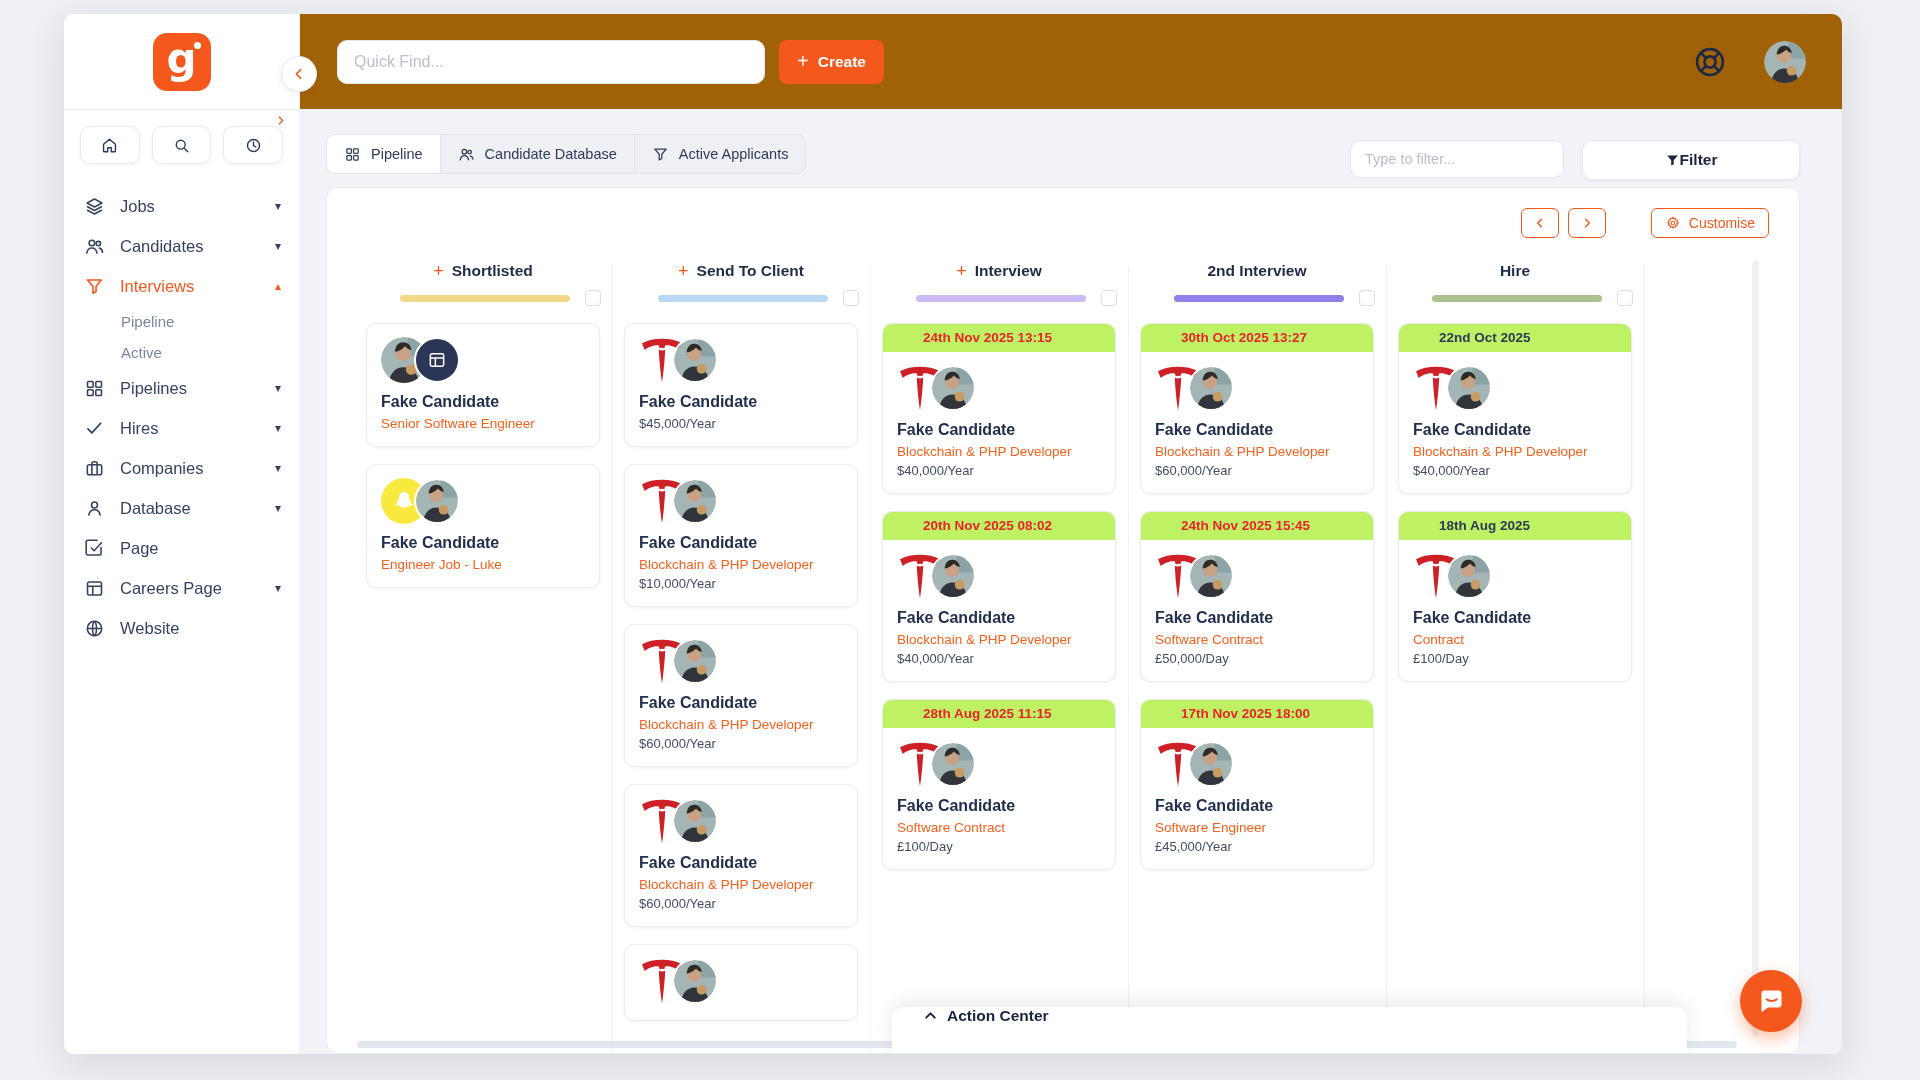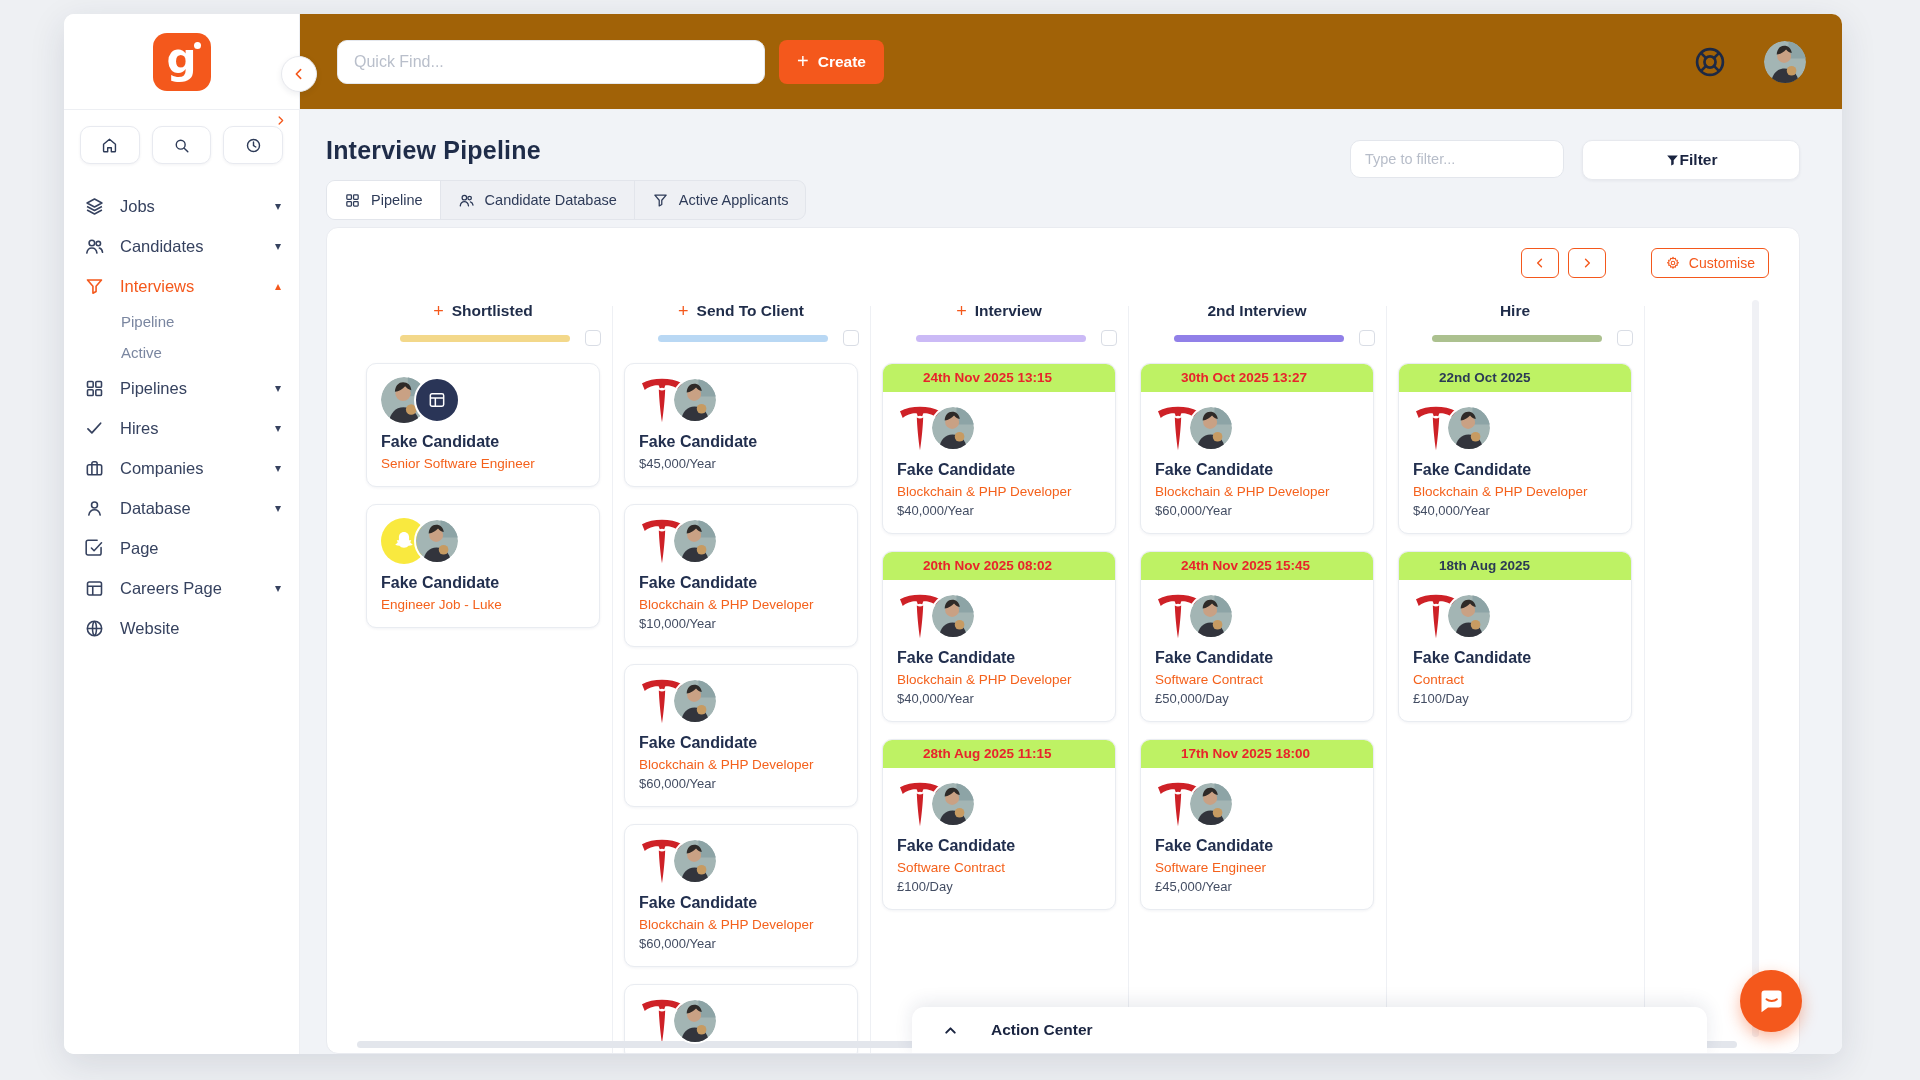--- a/index.html
+++ b/index.html
@@ -72,21 +72,21 @@
   .badge.photo { width:46px; height:46px; border-radius:50%; overflow:hidden; border:2.5px solid #fff; margin-left:-13px; z-index:2; }
   .badge.photo.first { margin-left:0; border:none; z-index:1; }
   .badge.navy { width:46px; height:46px; border-radius:50%; background:#2A3557; color:#fff; margin-left:-13px; border:2.5px solid #fff; z-index:2; }
   .badge.snap { width:46px; height:46px; border-radius:50%; background:#F9E93F; z-index:1; }
   .c-name { margin-top:9px; font-size:16px; font-weight:700; color:#222f4e; }
   .c-role { margin-top:5px; font-size:13.5px; color:#F4611C; }
   .c-rate { margin-top:4px; font-size:13px; color:#434d63; }
   .c-rate:empty { display:none; }
   .v-scroll-line { position:absolute; right:40px; top:72px; bottom:16px; width:7px; border-radius:4px; background:#f0f1f5; }
   .h-scrollbar { position:absolute; left:30px; right:62px; bottom:5px; height:7px; border-radius:4px; background:#e3e6ec; cursor:pointer; }
-  .action-center { position:absolute; left:585px; width:795px; bottom:0; height:46px; background:#fff; border-radius:12px 12px 0 0; box-shadow:0 -4px 18px rgba(25,39,80,.10); display:flex; align-items:center; gap:32px; padding-left:30px; z-index:4; cursor:pointer; }
+  .action-center { position:absolute; left:565px; width:795px; bottom:0; height:46px; background:#fff; border-radius:12px 12px 0 0; box-shadow:0 -4px 18px rgba(25,39,80,.10); display:flex; align-items:flex-start; gap:8px; padding-left:30px; z-index:4; cursor:pointer; }
   .action-center .label { font-size:15.5px; font-weight:700; color:#1a2440; }
   .chat-fab { position:absolute; right:40px; bottom:22px; width:62px; height:62px; border-radius:50%; background:#F4581C; border:none; box-shadow:0 6px 16px rgba(244,88,28,.4); display:flex; align-items:center; justify-content:center; cursor:pointer; z-index:8; }
   svg.ic-s { width:100%; height:100%; }
 </style>
 </head>
 <body>
 
 <svg width="0" height="0" style="position:absolute">
   <defs>
     <symbol id="i-layers" viewBox="0 0 24 24">
@@ -367,21 +367,20 @@
           </span>
         </button>
       <button class="avatar-btn"><svg class="ic-s" viewBox="0 0 48 48">
             <use href="#i-avatar"></use>
           </svg></button>
     </div>
 
     <div class="content">
       <div class="header-row">
         <div>
-          <h1 class="page-title">Interview Pipeline</h1>
           <div class="tabs">
             <div class="tab active">
                 <span class="ic">
                   <svg class="ic-s">
                     <use href="#i-grid"></use>
                   </svg>
                 </span>
                 <span>Pipeline</span>
               </div>
             <div class="tab">

